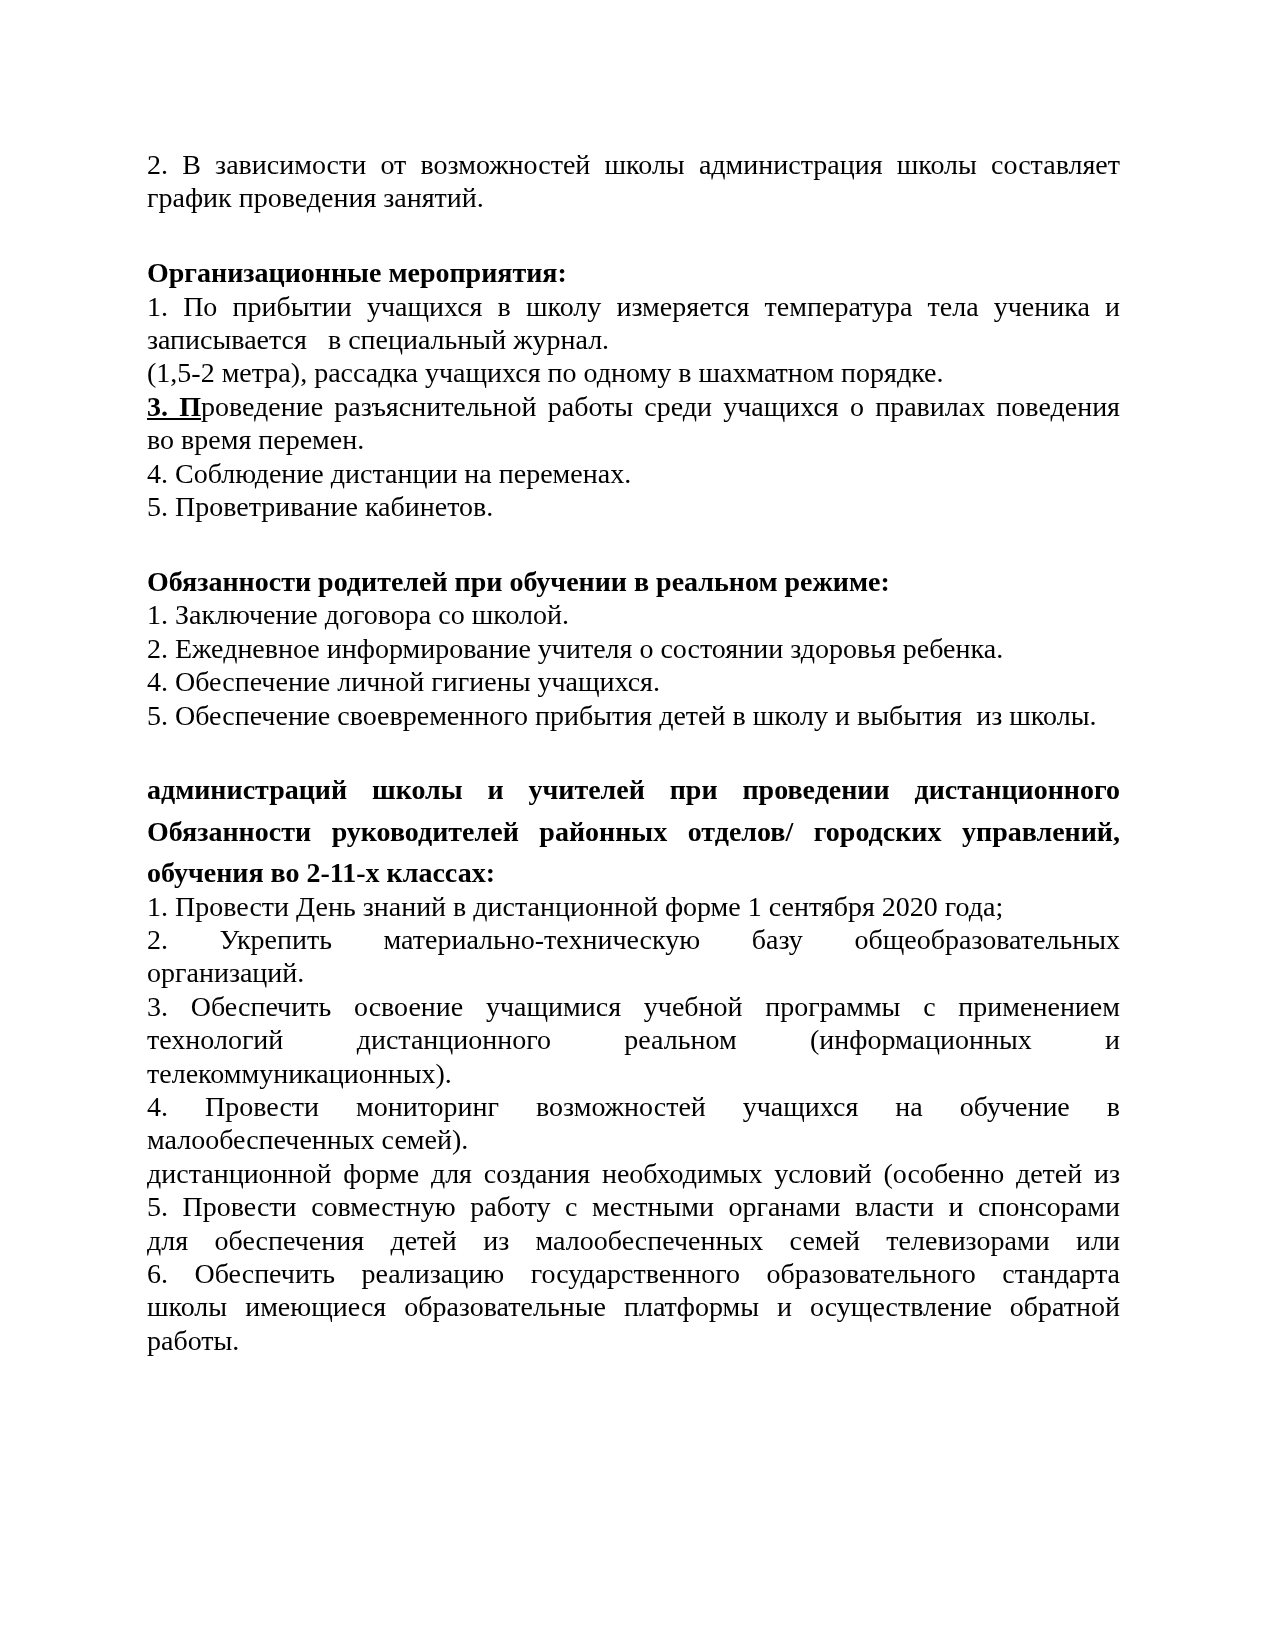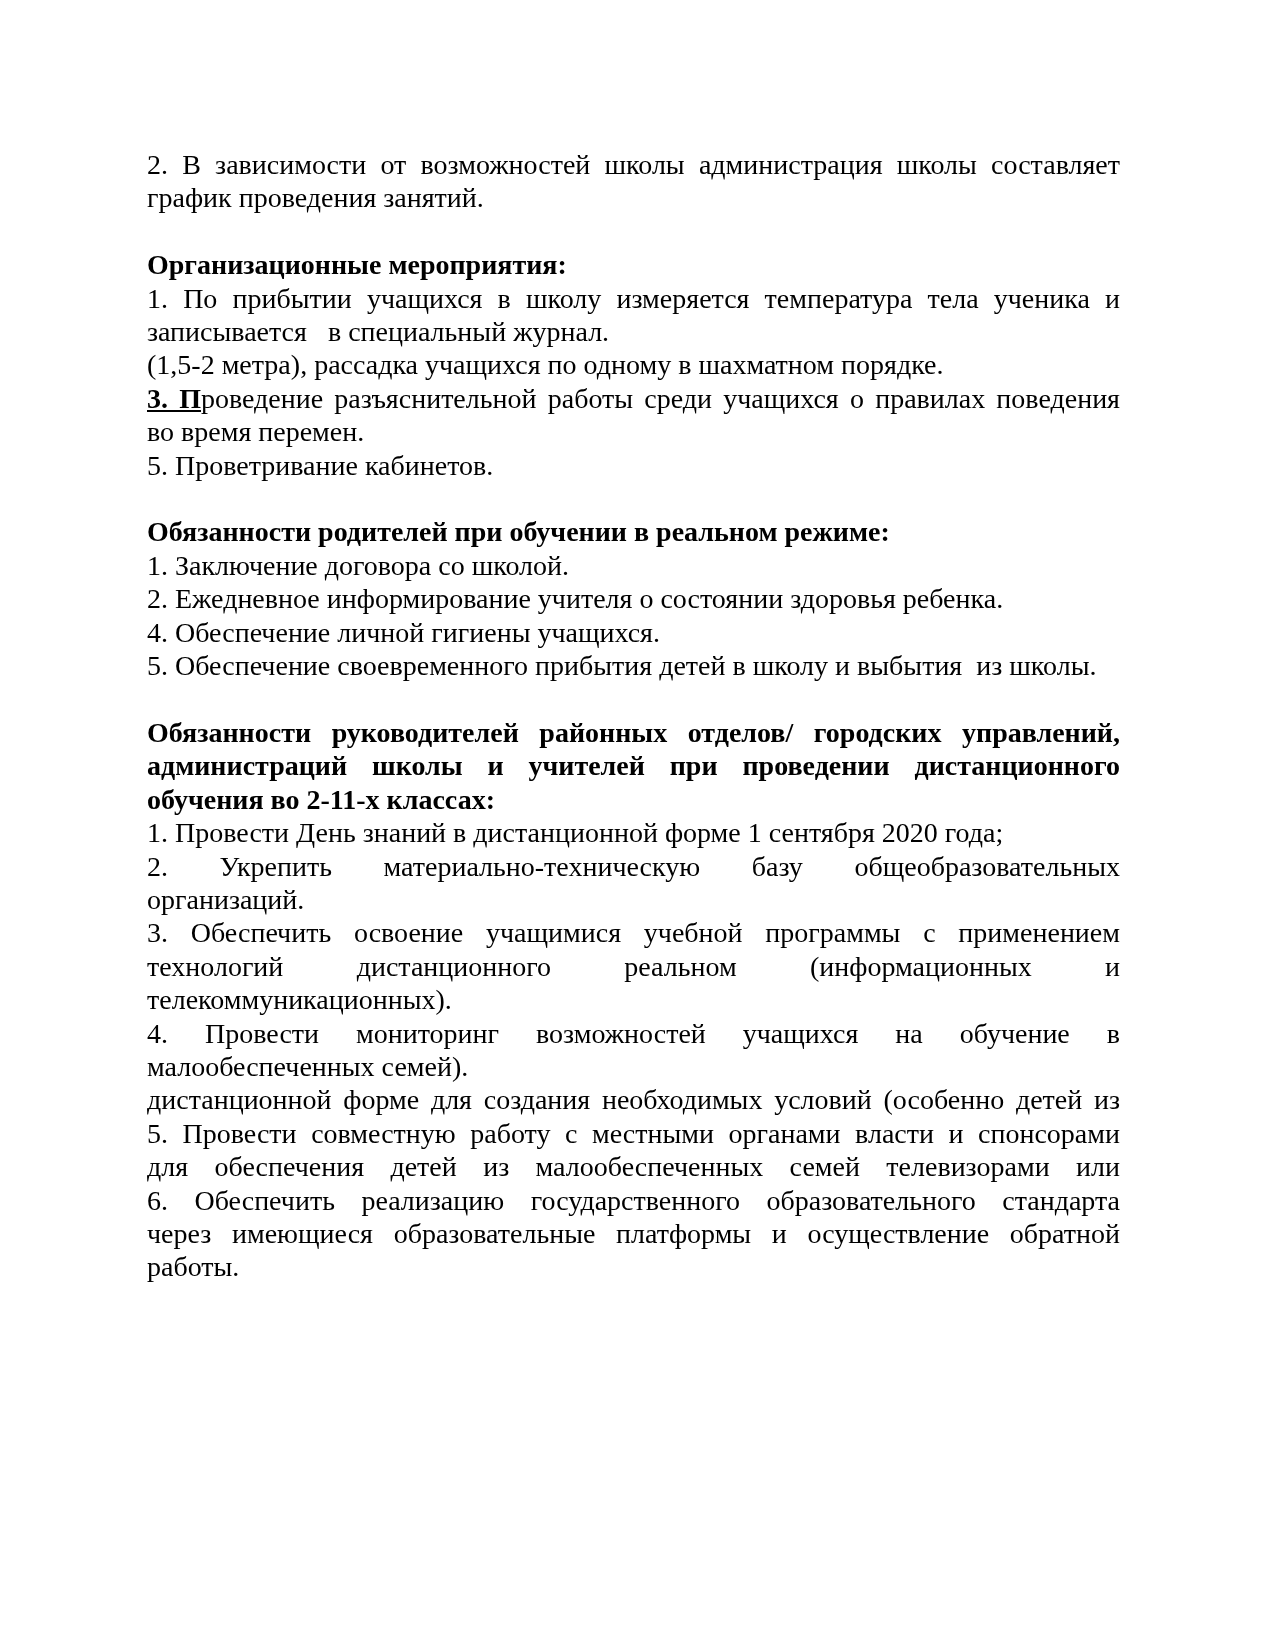--- a/index.html
+++ b/index.html
@@ -30,59 +30,61 @@
   }
   .line:not(.j) {
     white-space: nowrap;
   }
   .line.j {
     text-align: justify;
     text-align-last: justify;
   }
   .line.b {
     font-weight: bold;
+    margin-top: 8px;
   }
   .seg.bold {
     font-weight: bold;
     text-decoration: underline;
   }
 </style>
 </head>
 <body>
 
 <div class="page">
   <div class="content">
       <div class="line j"><span class="seg">2. В зависимости от возможностей школы администрация школы составляет</span></div>
       <div class="line"><span class="seg">график проведения занятий.</span></div>
       <div class="line">&nbsp;</div>
       <div class="line b"><span class="seg">Организационные мероприятия:</span></div>
       <div class="line j"><span class="seg">1. По прибытии учащихся в школу измеряется температура тела ученика и</span></div>
       <div class="line"><span class="seg">записывается&nbsp;&nbsp; в специальный журнал.</span></div>
       <div class="line"><span class="seg">(1,5-2 метра), рассадка учащихся по одному в шахматном порядке.</span></div>
       <div class="line j"><span class="seg bold">3. П</span><span class="seg">роведение разъяснительной работы среди учащихся о правилах поведения</span></div>
       <div class="line"><span class="seg">во время перемен.</span></div>
+      <div class="line"><span class="seg">4. Соблюдение дистанции на переменах.</span></div>
       <div class="line"><span class="seg">5. Проветривание кабинетов.</span></div>
       <div class="line">&nbsp;</div>
       <div class="line b"><span class="seg">Обязанности родителей при обучении в реальном режиме:</span></div>
       <div class="line"><span class="seg">1. Заключение договора со школой.</span></div>
       <div class="line"><span class="seg">2. Ежедневное информирование учителя о состоянии здоровья ребенка.</span></div>
       <div class="line"><span class="seg">4. Обеспечение личной гигиены учащихся.</span></div>
       <div class="line"><span class="seg">5. Обеспечение своевременного прибытия детей в школу и выбытия&nbsp; из школы.</span></div>
       <div class="line">&nbsp;</div>
+      <div class="line j b"><span class="seg">администраций школы и учителей при проведении дистанционного</span></div>
       <div class="line j b"><span class="seg">Обязанности руководителей районных отделов/ городских управлений,</span></div>
-      <div class="line j b"><span class="seg">администраций школы и учителей при проведении дистанционного</span></div>
       <div class="line b"><span class="seg">обучения во 2-11-х классах:</span></div>
       <div class="line"><span class="seg">1. Провести День знаний в дистанционной форме 1 сентября 2020 года;</span></div>
       <div class="line j"><span class="seg">2. Укрепить материально-техническую базу общеобразовательных</span></div>
       <div class="line"><span class="seg">организаций.</span></div>
       <div class="line j"><span class="seg">3. Обеспечить освоение учащимися учебной программы с применением</span></div>
       <div class="line j"><span class="seg">технологий дистанционного реальном (информационных и</span></div>
       <div class="line"><span class="seg">телекоммуникационных).</span></div>
       <div class="line j"><span class="seg">4. Провести мониторинг возможностей учащихся на обучение в</span></div>
       <div class="line"><span class="seg">малообеспеченных семей).</span></div>
       <div class="line j"><span class="seg">дистанционной форме для создания необходимых условий (особенно детей из</span></div>
       <div class="line j"><span class="seg">5. Провести совместную работу с местными органами власти и спонсорами</span></div>
       <div class="line j"><span class="seg">для обеспечения детей из малообеспеченных семей телевизорами или</span></div>
       <div class="line j"><span class="seg">6. Обеспечить реализацию государственного образовательного стандарта</span></div>
-      <div class="line j"><span class="seg">через имеющиеся образовательные платформы и осуществление обратной</span></div>
+      <div class="line j"><span class="seg">школы имеющиеся образовательные платформы и осуществление обратной</span></div>
       <div class="line"><span class="seg">работы.</span></div>
     </div>
 </div>
 
 </body></html>

